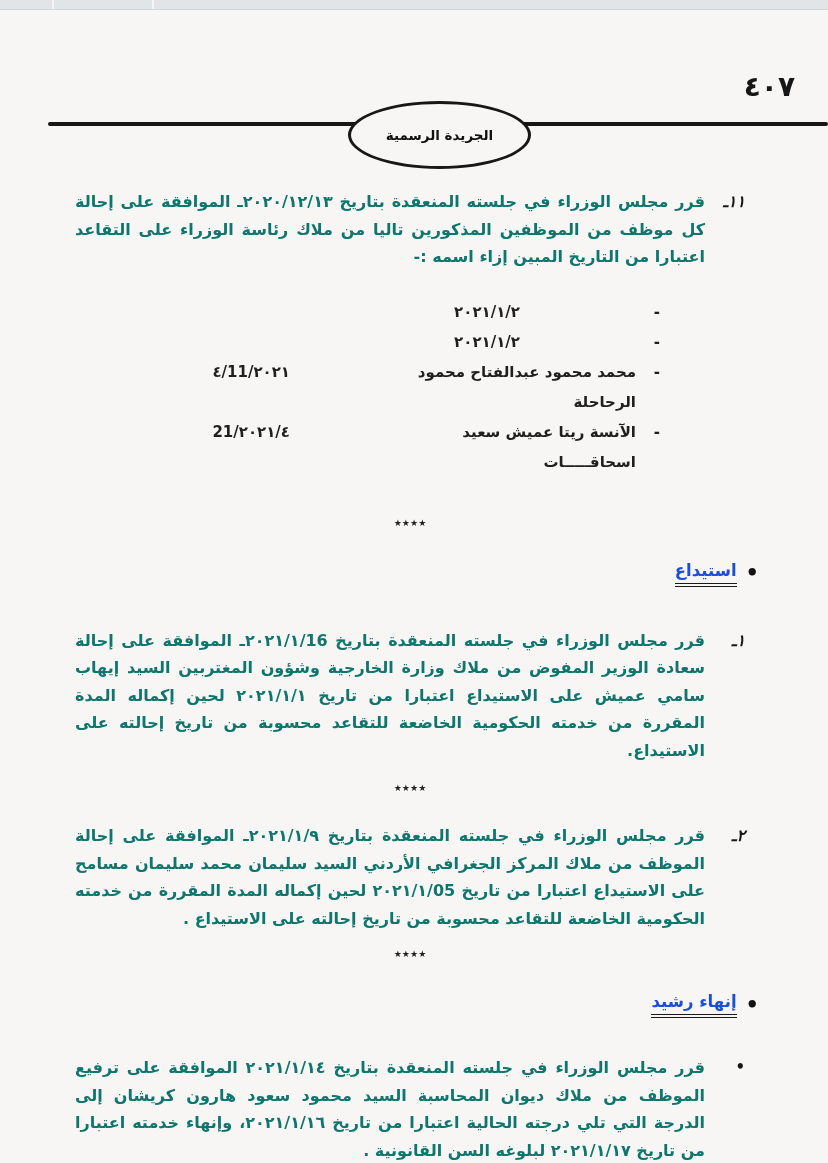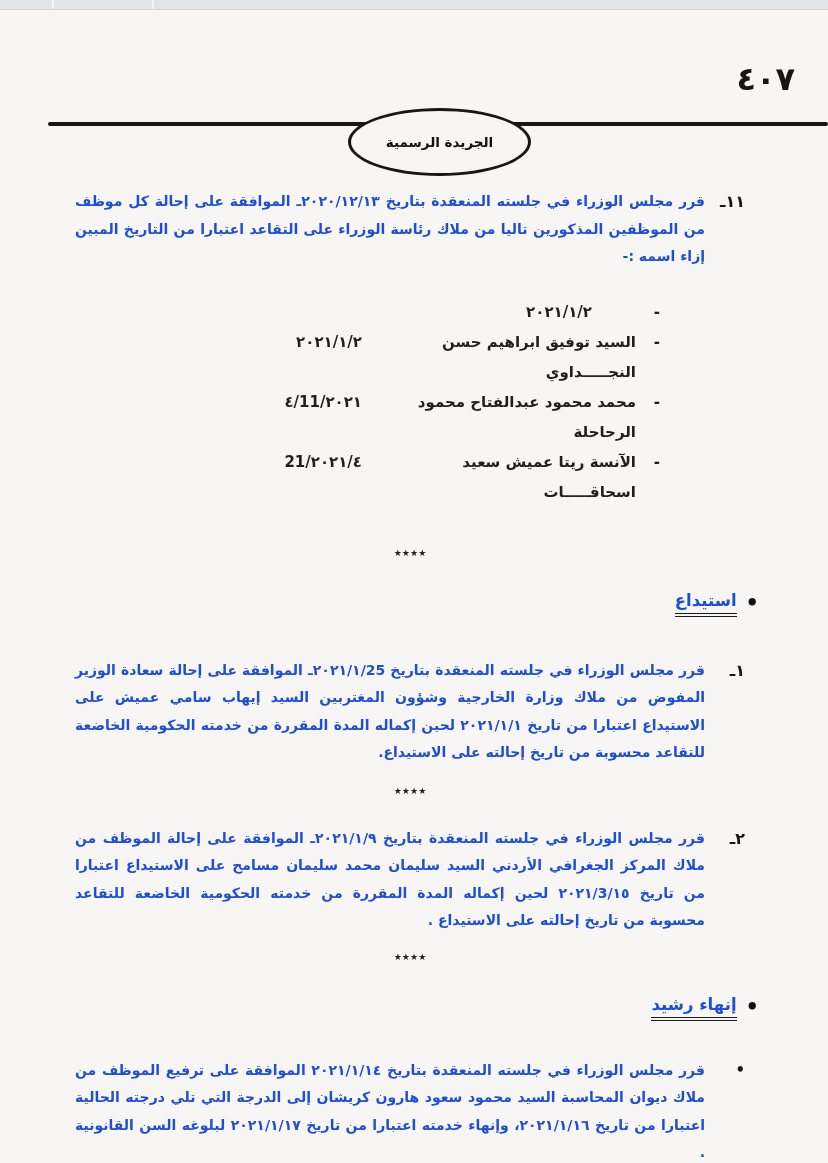--- a/index.html
+++ b/index.html
@@ -31,23 +31,23 @@
 
   .sheet {
     position: relative;
     height: 1153px;
     direction: rtl;
     color: #1f1f1f;
     font-weight: bold;
   }
   .page-number {
     position: absolute;
-    top: 50px;
+    top: 60px;
     right: 33px;
-    font-size: 32px;
+    font-size: 28px;
     letter-spacing: 3px;
     color: #161616;
   }
   .banner {
     position: absolute;
     top: 83px;
     left: 0;
     right: 0;
     height: 62px;
   }
@@ -55,21 +55,21 @@
     position: absolute;
     top: 29px;
     left: 48px;
     right: 0;
     height: 4px;
     background: #171717;
     border-radius: 2px;
   }
   .banner-oval {
     position: absolute;
-    top: 15px;
+    top: 8px;
     left: 348px;
     width: 177px;
     height: 62px;
     border: 3.5px solid #171717;
     border-radius: 50%;
     background: #f7f6f4;
     display: flex;
     align-items: center;
     justify-content: center;
   }
@@ -88,43 +88,44 @@
   .decree {
     display: flex;
     align-items: flex-start;
   }
   .decree-marker {
     flex: none;
     width: 40px;
     font-size: 16px;
     line-height: 27.5px;
     color: #161616;
+    font-style: italic;
   }
   .decree-marker.dot { font-size: 15px; }
   .decree-body {
     flex: none;
     width: 630px;
-    font-size: 14px;
+    font-size: 16px;
     line-height: 27.5px;
     text-align: justify;
-    color: #1d4ed8;
+    color: #0f766e;
   }
 
   .names-list {
     margin: 26px 85px 0 0;
   }
   .name-row {
     display: flex;
     align-items: baseline;
     line-height: 30px;
     font-size: 15px;
   }
   .name-dash { flex: none; width: 24px; }
   .name-text { flex: none; width: 230px; }
-  .name-date { margin-right: 44px; letter-spacing: 0.5px; }
+  .name-date { margin-right: 116px; letter-spacing: 0.5px; }
 
   .stars {
     text-align: center;
     font-size: 15px;
     letter-spacing: 2px;
     line-height: 20px;
     color: #222;
   }
   .stars-1 { margin-top: 36px; }
   .stars-2 { margin-top: 14px; }
@@ -177,21 +178,20 @@
       <div class="decree-body">قرر مجلس الوزراء في جلسته المنعقدة بتاريخ ٢٠٢٠/١٢/١٣ـ الموافقة على إحالة كل موظف من الموظفين المذكورين تاليا من ملاك رئاسة الوزراء على التقاعد اعتبارا من التاريخ المبين إزاء اسمه :-</div>
     </div>
 
     <div class="names-list">
       <div class="name-row">
         <span class="name-dash">-</span>
         <span class="name-date">٢٠٢١/١/٢</span>
       </div>
       <div class="name-row">
         <span class="name-dash">-</span>
-        <span class="name-text">السيد توفيق ابراهيم حسن النجـــــداوي</span>
         <span class="name-date">٢٠٢١/١/٢</span>
       </div>
       <div class="name-row">
         <span class="name-dash">-</span>
         <span class="name-text">محمد محمود عبدالفتاح محمود الرحاحلة</span>
         <span class="name-date">٢٠٢١/11/٤</span>
       </div>
       <div class="name-row">
         <span class="name-dash">-</span>
         <span class="name-text">الآنسة ريتا عميش سعيد اسحاقـــــات</span>
@@ -201,28 +201,28 @@
 
     <div class="stars stars-1">٭٭٭٭</div>
 
     <div class="section-head">
       <span class="section-bullet">•</span>
       <span class="section-title">استيداع</span>
     </div>
 
     <div class="decree m-after-head">
       <div class="decree-marker">١ـ</div>
-      <div class="decree-body">قرر مجلس الوزراء في جلسته المنعقدة بتاريخ ٢٠٢١/١/25ـ الموافقة على إحالة سعادة الوزير المفوض من ملاك وزارة الخارجية وشؤون المغتربين السيد إيهاب سامي عميش على الاستيداع اعتبارا من تاريخ ٢٠٢١/١/١ لحين إكماله المدة المقررة من خدمته الحكومية الخاضعة للتقاعد محسوبة من تاريخ إحالته على الاستيداع.</div>
+      <div class="decree-body">قرر مجلس الوزراء في جلسته المنعقدة بتاريخ ٢٠٢١/١/16ـ الموافقة على إحالة سعادة الوزير المفوض من ملاك وزارة الخارجية وشؤون المغتربين السيد إيهاب سامي عميش على الاستيداع اعتبارا من تاريخ ٢٠٢١/١/١ لحين إكماله المدة المقررة من خدمته الحكومية الخاضعة للتقاعد محسوبة من تاريخ إحالته على الاستيداع.</div>
     </div>
 
     <div class="stars stars-2">٭٭٭٭</div>
 
     <div class="decree m-after-stars">
       <div class="decree-marker">٢ـ</div>
-      <div class="decree-body">قرر مجلس الوزراء في جلسته المنعقدة بتاريخ ٢٠٢١/١/٩ـ الموافقة على إحالة الموظف من ملاك المركز الجغرافي الأردني السيد سليمان محمد سليمان مسامح على الاستيداع اعتبارا من تاريخ ٢٠٢١/3/١٥ لحين إكماله المدة المقررة من خدمته الحكومية الخاضعة للتقاعد محسوبة من تاريخ إحالته على الاستيداع .</div>
+      <div class="decree-body">قرر مجلس الوزراء في جلسته المنعقدة بتاريخ ٢٠٢١/١/٩ـ الموافقة على إحالة الموظف من ملاك المركز الجغرافي الأردني السيد سليمان محمد سليمان مسامح على الاستيداع اعتبارا من تاريخ ٢٠٢١/١/05 لحين إكماله المدة المقررة من خدمته الحكومية الخاضعة للتقاعد محسوبة من تاريخ إحالته على الاستيداع .</div>
     </div>
 
     <div class="stars stars-3">٭٭٭٭</div>
 
     <div class="section-head">
       <span class="section-bullet">•</span>
       <span class="section-title">إنهاء رشيد</span>
     </div>
 
     <div class="decree m-last">

